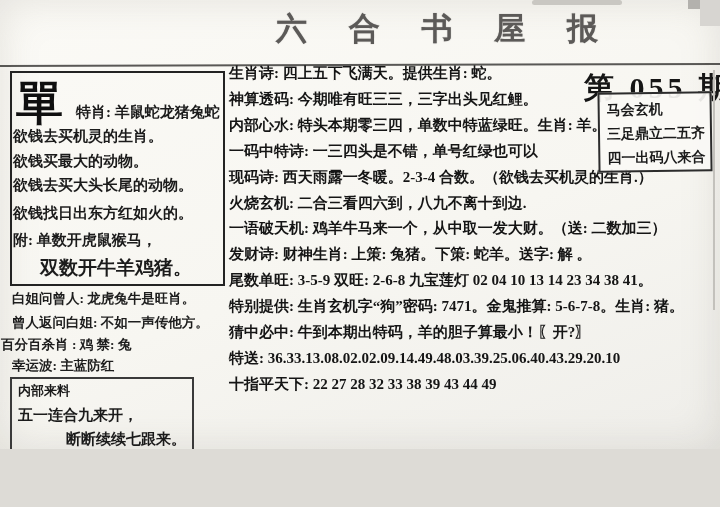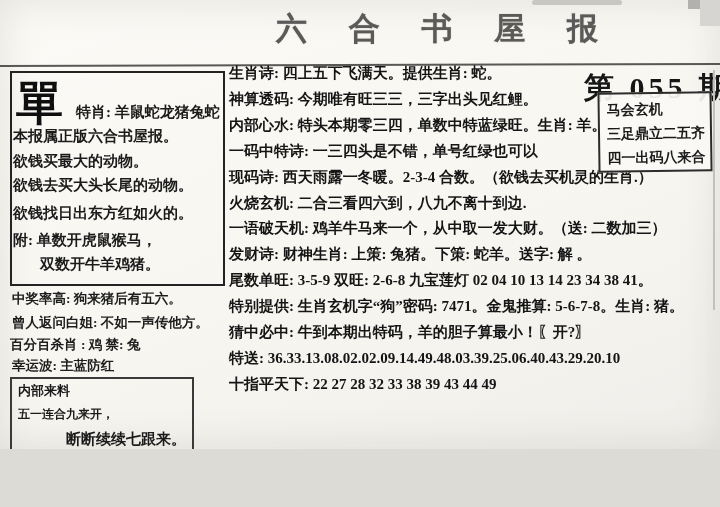--- a/index.html
+++ b/index.html
@@ -27,33 +27,33 @@
   
   .zodiac-box{left:10px;top:71px;width:211px;height:211px;border:2px solid #232323;}
   .big-dan{left:16px;top:72px;font-size:47px;font-weight:900;color:#0f0f0f;}
   .texiao{left:76px;top:103px;font-size:15px;font-weight:700;}
   .zl{font-size:15px;font-weight:700;}
   .zl0{left:13px;top:127px;}
   .zl1{left:13px;top:152px;}
   .zl2{left:13px;top:176px;}
   .zl3{left:13px;top:204px;}
   .fu1{left:13px;top:231px;font-size:15px;font-weight:700;}
-  .fu2{left:40px;top:255px;font-size:15px;font-weight:700;}
+  .fu2{left:40px;top:255px;font-size:19px;font-weight:700;}
 
   
   .note{font-size:13.5px;font-weight:700;color:#1d1d1d;}
   .note0{left:12px;top:290px;}
   .note1{left:12px;top:314px;}
-  .note2{left:10px;top:336px;}
+  .note2{left:1px;top:336px;}
   .note3{left:12px;top:357px;}
 
   
   .inner-box{left:10px;top:377px;width:180px;height:96px;border:2px solid #3a3a3a;}
   .inner-title{left:18px;top:382px;font-size:13px;font-weight:700;}
-  .inner-l1{left:18px;top:406px;font-size:12px;font-weight:700;}
+  .inner-l1{left:18px;top:406px;font-size:15px;font-weight:700;}
   .inner-l2{left:18px;top:430px;font-size:15px;font-weight:700;padding-left:48px;}
 
   
   .main-col{left:229px;top:61px;width:489px;height:388px;}
   .main-line{white-space:nowrap;font-size:15px;font-weight:700;line-height:25.9px;color:#151515;letter-spacing:0;}
 
   
   .mystery-box{
     left:598px;top:92px;width:114px;height:80px;border:2px solid #2c2c2c;
     background:rgba(250,249,245,.92);transform:rotate(-.8deg);
@@ -92,28 +92,28 @@
   <div class="abs issue nowrap">第 055 期</div>
   <div class="abs head-rule"></div>
   <div class="abs corner-smudge1"></div>
   <div class="abs corner-smudge2"></div>
   <div class="abs top-smudge"></div>
   <div class="abs edge-line"></div>
 
   <div class="abs zodiac-box"></div>
   <div class="abs big-dan">單</div>
   <div class="abs texiao nowrap">特肖: 羊鼠蛇龙猪兔蛇</div>
-  <div class="abs zl zl0 nowrap">本报属正版六合书屋报。</div>
+  <div class="abs zl zl0 nowrap">欲钱去买机灵的生肖。</div>
   <div class="abs zl zl1 nowrap">欲钱买最大的动物。</div>
   <div class="abs zl zl2 nowrap">欲钱去买大头长尾的动物。</div>
   <div class="abs zl zl3 nowrap">欲钱找日出东方红如火的。</div>
   <div class="abs fu1 nowrap">附: 单数开虎鼠猴马，</div>
   <div class="abs fu2 nowrap">双数开牛羊鸡猪。</div>
 
-  <div class="abs note note0 nowrap">中奖率高: 狗来猪后有五六。</div>
+  <div class="abs note note0 nowrap">白姐问曾人: 龙虎兔牛是旺肖。</div>
   <div class="abs note note1 nowrap">曾人返问白姐: 不如一声传他方。</div>
   <div class="abs note note2 nowrap">百分百杀肖 : 鸡  禁: 兔</div>
   <div class="abs note note3 nowrap">幸运波: 主蓝防红</div>
 
   <div class="abs inner-box"></div>
   <div class="abs inner-title nowrap">内部来料</div>
   <div class="abs inner-l1 nowrap">五一连合九来开，</div>
   <div class="abs inner-l2 nowrap">断断续续七跟来。</div>
 
   <div class="abs main-col">

